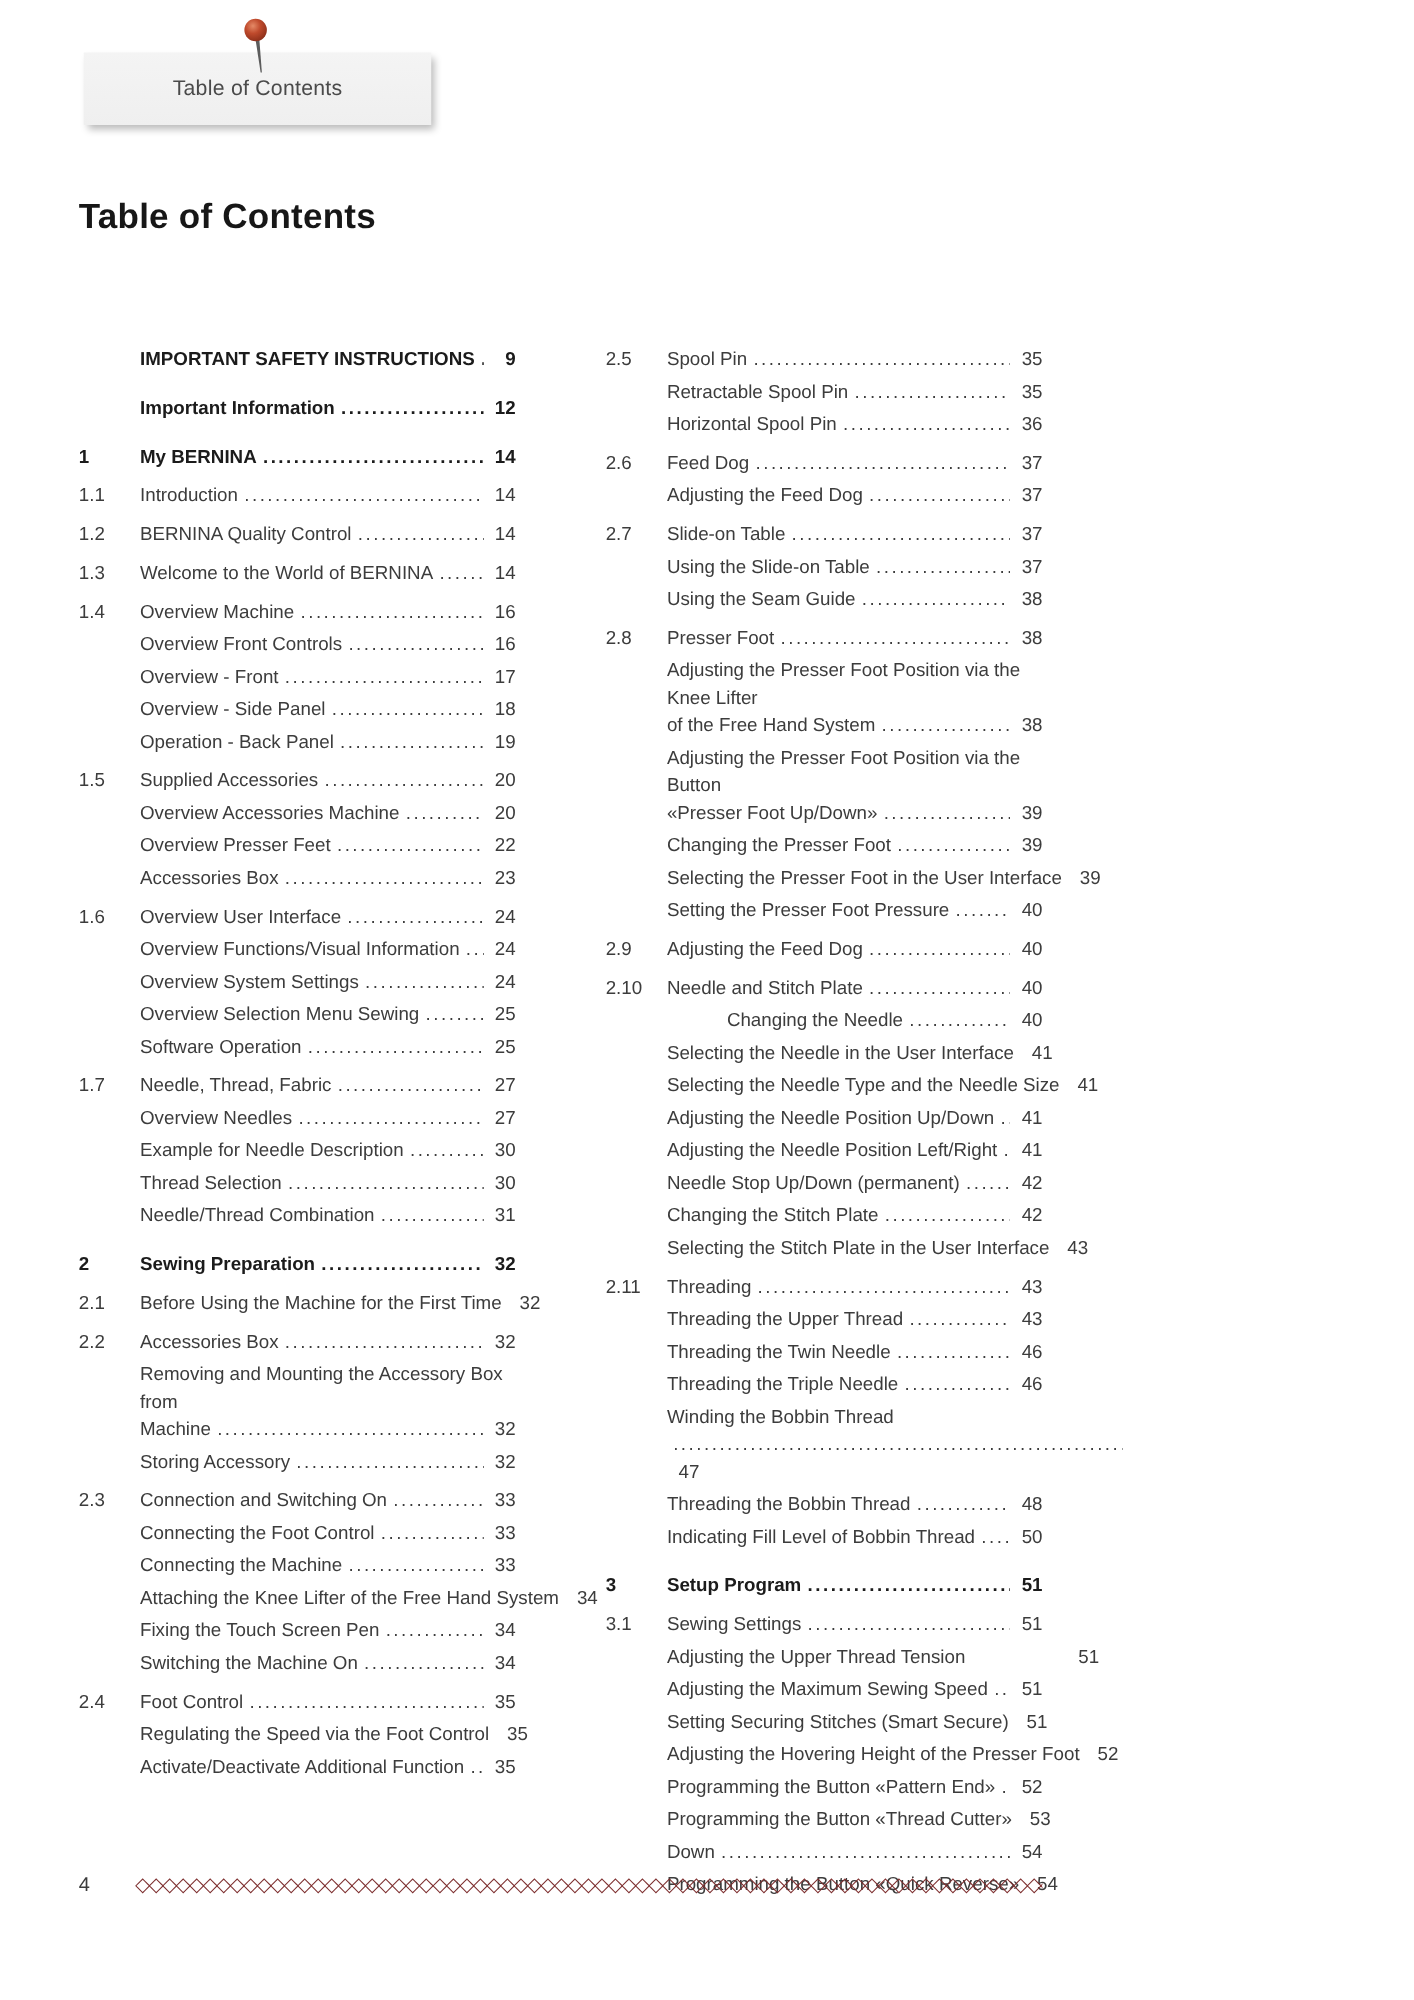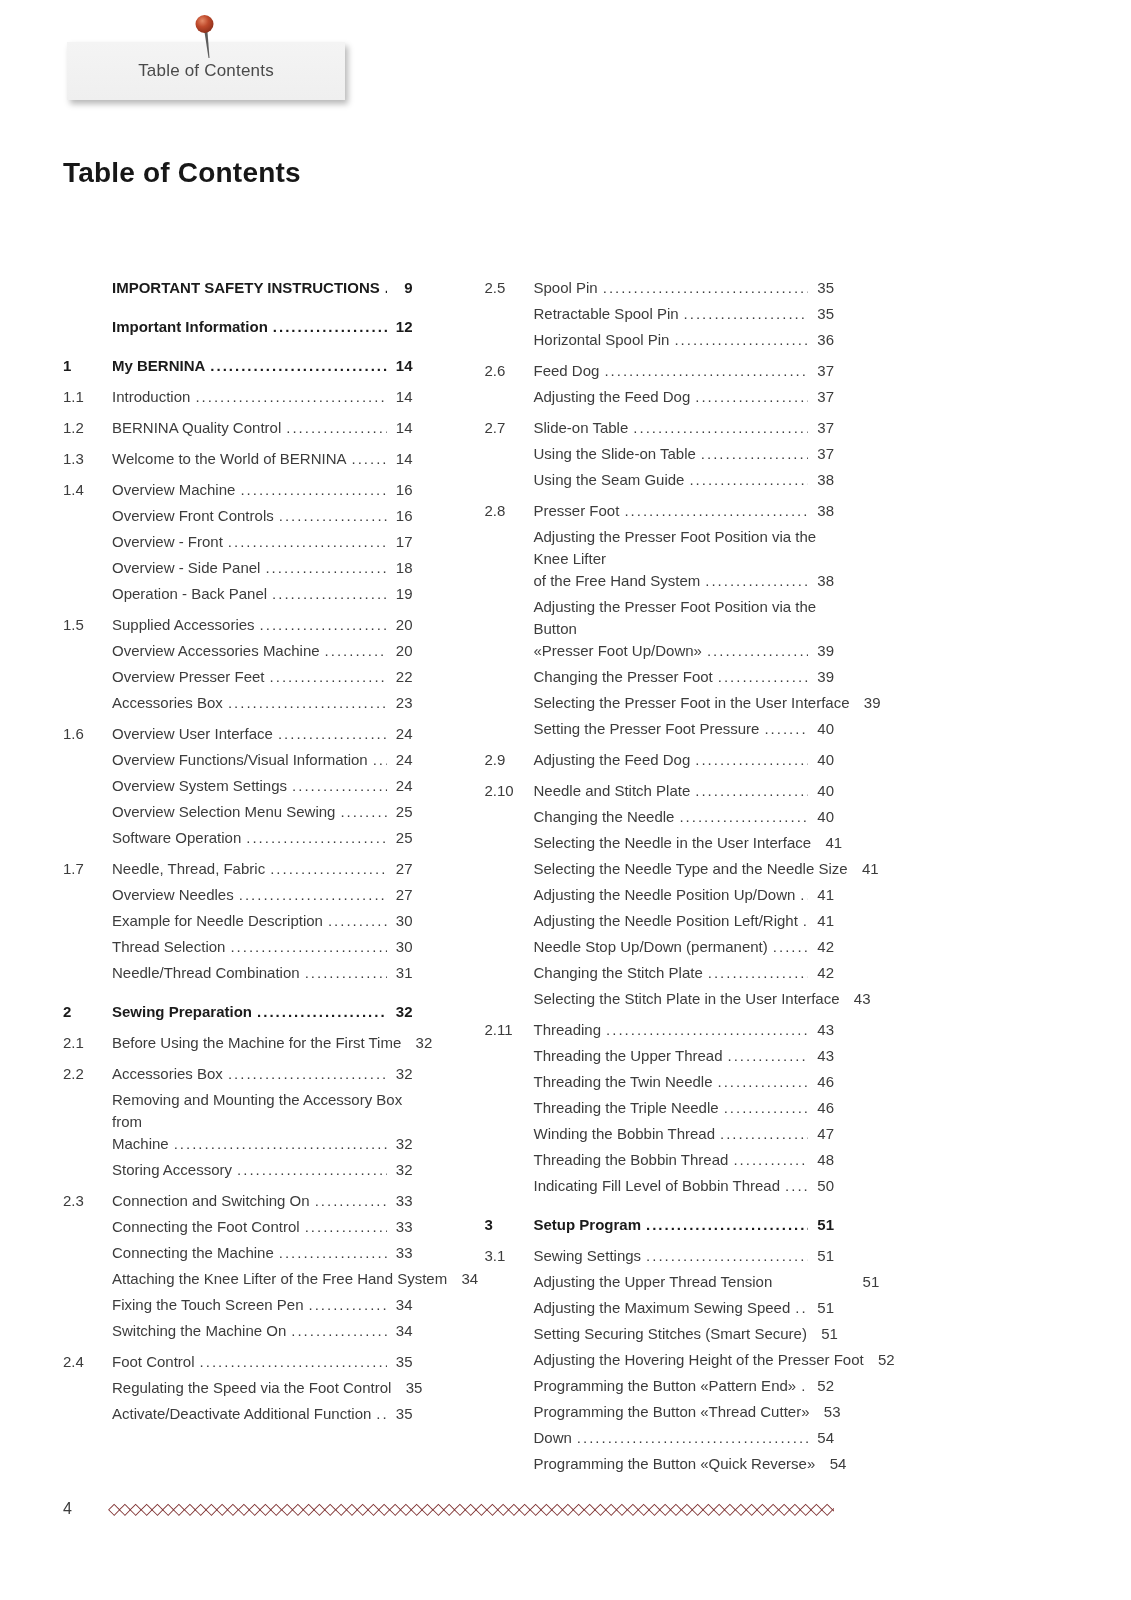--- a/index.html
+++ b/index.html
@@ -695,21 +695,21 @@
             <span class="lastline" style="display: flex;">
               <span class="t">Needle and Stitch Plate</span>
               <span class="leader">................................................................................................................................................................</span>
               <span class="pg">40</span>
             </span>
           </span>
         </div>
         <div class="entry sub">
           <span class="num"></span>
           <span class="body">
-            <span class="lastline" style="display: flex;">
+            <span class="lastline" style="display: flex; margin-left: 48px;">
               <span class="t">Changing the Needle</span>
               <span class="leader">................................................................................................................................................................</span>
               <span class="pg">40</span>
             </span>
           </span>
         </div>
         <div class="entry sub">
           <span class="num"></span>
           <span class="body">
             <span class="lastline" style="display: flex;">
@@ -815,21 +815,21 @@
             <span class="lastline" style="display: flex;">
               <span class="t">Threading the Triple Needle</span>
               <span class="leader">................................................................................................................................................................</span>
               <span class="pg">46</span>
             </span>
           </span>
         </div>
         <div class="entry sub">
           <span class="num"></span>
           <span class="body">
-            <span class="lastline" style="display: flex;">
+            <span class="lastline" style="display: flex; flex-direction: column;">
               <span class="t">Winding the Bobbin Thread</span>
               <span class="leader">................................................................................................................................................................</span>
               <span class="pg">47</span>
             </span>
           </span>
         </div>
         <div class="entry sub">
           <span class="num"></span>
           <span class="body">
             <span class="lastline" style="display: flex;">

